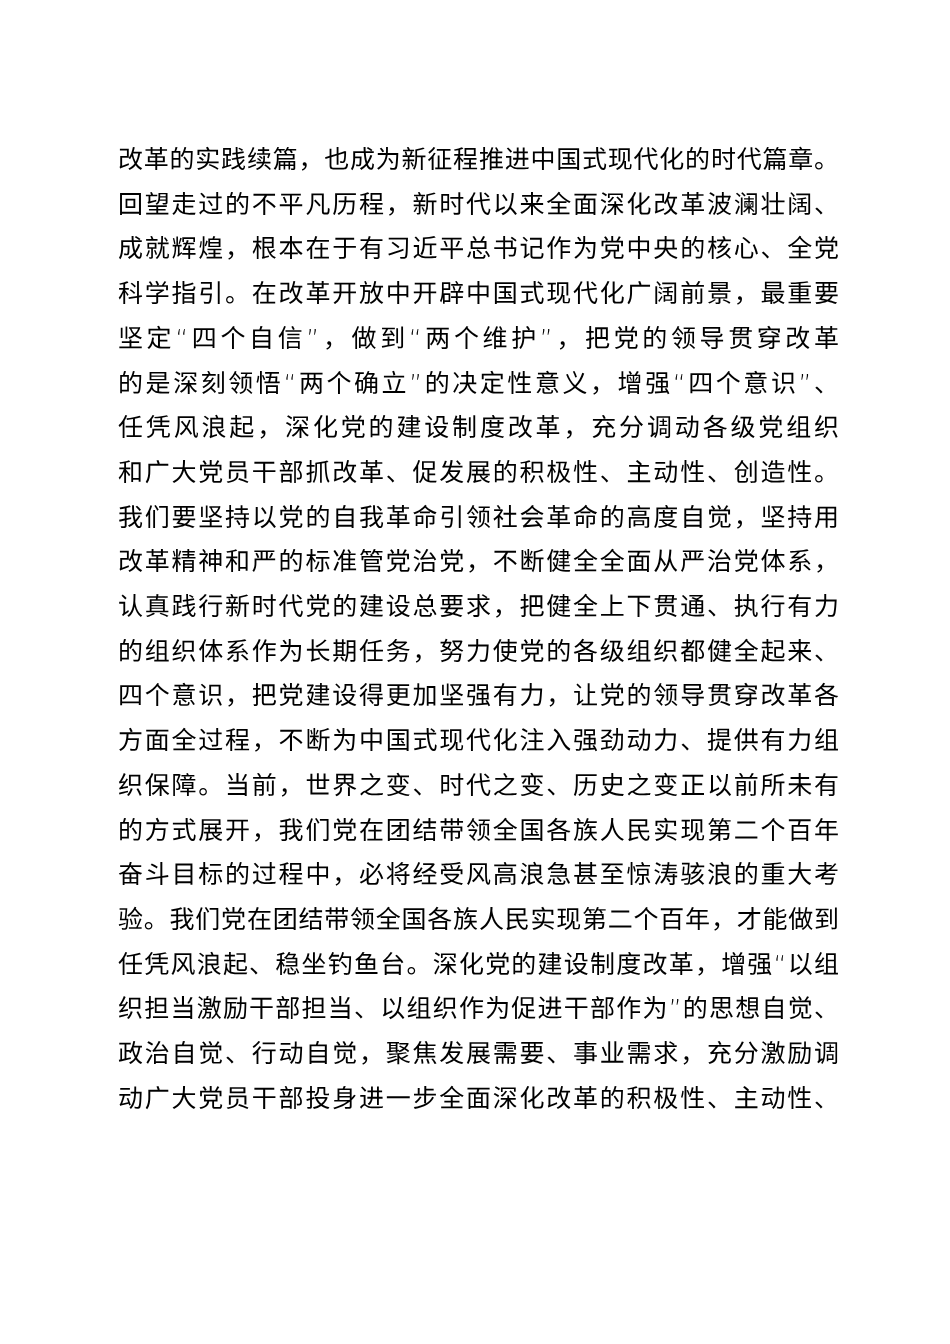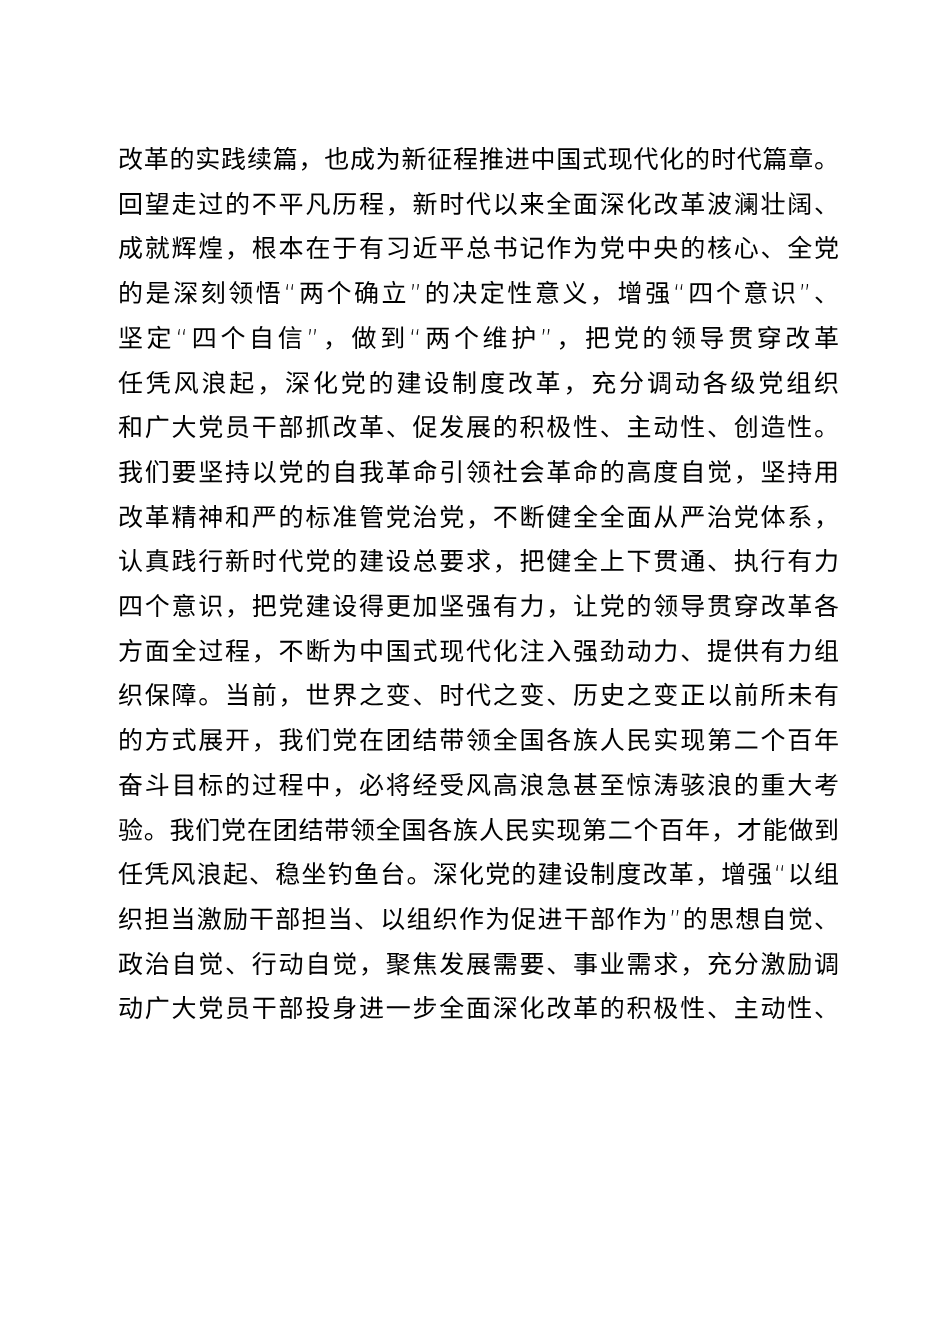--- a/index.html
+++ b/index.html
@@ -37,27 +37,29 @@
   }
 </style>
 </head>
 <body style="background: rgb(255, 255, 255);">
 
 <div class="page">
   <div class="text-block" style="color: rgb(0, 0, 0);">
       <div class="line">改革的实践续篇，也成为新征程推进中国式现代化的时代篇章。</div>
       <div class="line">回望走过的不平凡历程，新时代以来全面深化改革波澜壮阔、</div>
       <div class="line">成就辉煌，根本在于有习近平总书记作为党中央的核心、全党</div>
+      <div class="line">科学指引。在改革开放中开辟中国式现代化广阔前景，最重要</div>
+      <div class="line">坚定“四个自信”，做到“两个维护”，把党的领导贯穿改革</div>
       <div class="line">的是深刻领悟“两个确立”的决定性意义，增强“四个意识”、</div>
-      <div class="line">坚定“四个自信”，做到“两个维护”，把党的领导贯穿改革</div>
       <div class="line">任凭风浪起，深化党的建设制度改革，充分调动各级党组织</div>
       <div class="line">和广大党员干部抓改革、促发展的积极性、主动性、创造性。</div>
       <div class="line">我们要坚持以党的自我革命引领社会革命的高度自觉，坚持用</div>
       <div class="line">改革精神和严的标准管党治党，不断健全全面从严治党体系，</div>
       <div class="line">认真践行新时代党的建设总要求，把健全上下贯通、执行有力</div>
+      <div class="line">的组织体系作为长期任务，努力使党的各级组织都健全起来、</div>
       <div class="line">四个意识，把党建设得更加坚强有力，让党的领导贯穿改革各</div>
       <div class="line">方面全过程，不断为中国式现代化注入强劲动力、提供有力组</div>
       <div class="line">织保障。当前，世界之变、时代之变、历史之变正以前所未有</div>
       <div class="line">的方式展开，我们党在团结带领全国各族人民实现第二个百年</div>
       <div class="line">奋斗目标的过程中，必将经受风高浪急甚至惊涛骇浪的重大考</div>
       <div class="line">验。我们党在团结带领全国各族人民实现第二个百年，才能做到</div>
       <div class="line">任凭风浪起、稳坐钓鱼台。深化党的建设制度改革，增强“以组</div>
       <div class="line">织担当激励干部担当、以组织作为促进干部作为”的思想自觉、</div>
       <div class="line">政治自觉、行动自觉，聚焦发展需要、事业需求，充分激励调</div>
       <div class="line">动广大党员干部投身进一步全面深化改革的积极性、主动性、</div>

